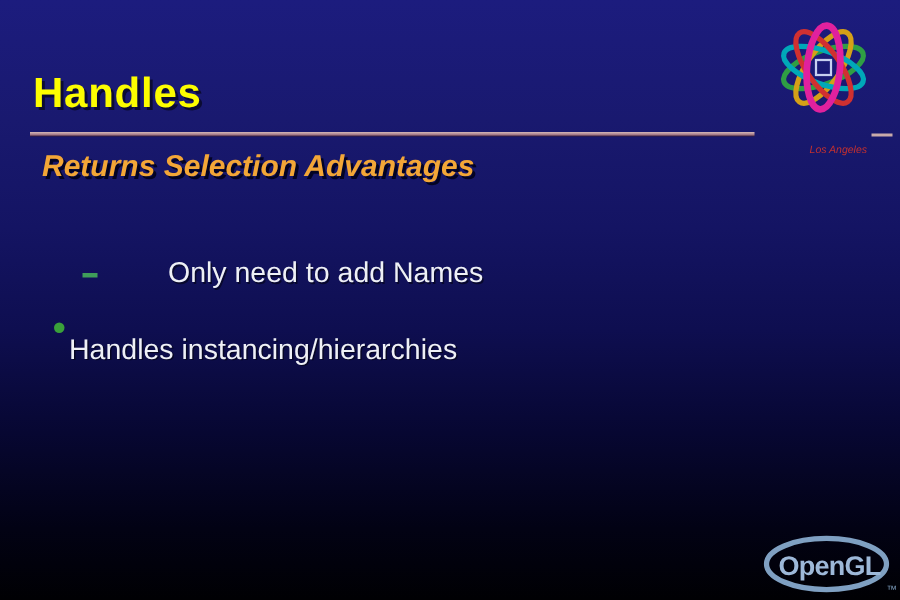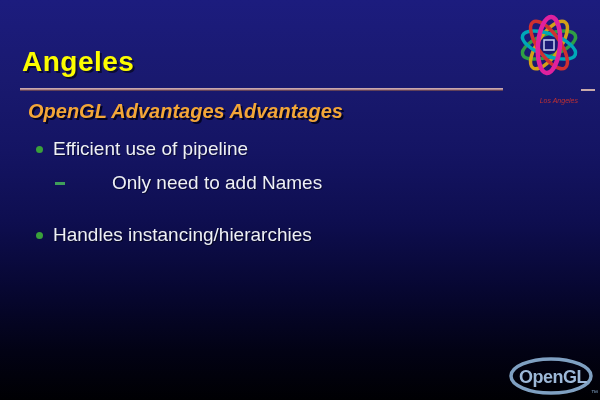--- a/index.html
+++ b/index.html
@@ -51,21 +51,21 @@
   }
   .bullet-dash {
     width: 10px; height: 3px;
     background: #3f9e5a; margin-top: 11px; flex: none;
   }
   .bullet-row .txt { margin-left: 10px; }
   .bullet-row.l2 .txt { margin-left: 6px; }
 
   .row-1 { left: 36px; top: 137px; }
   .row-2 { left: 55px; top: 171px; gap: 41px; }
-  .row-3 { left: 36px; top: 223px; }
+  .row-3 { left: 36px; top: 206px; flex-direction: column; }
   .row-4 { left: 36px; top: 239px; }
 
   .sig-logo { position: absolute; left: 504px; top: 8px; }
   .sig-wordmark {
     position: absolute; left: 500px; top: 81px; width: 96px;
     font-family: "Liberation Serif", serif;
     font-size: 14px; color: #ddd2bf; letter-spacing: 0.5px;
     white-space: nowrap;
   }
   .sig-wordmark .year { color: #b9b0d8; }
@@ -75,31 +75,27 @@
     text-align: right; white-space: nowrap;
   }
 
   .gl-logo { position: absolute; left: 507px; top: 355px; }
 </style>
 </head>
 <body>
 
 <div class="slide">
 
-  <div class="title">Angeles</div>
+  <div class="title">Handles</div>
 
   <div class="rule"></div>
   <div class="rule-dash"></div>
 
-  <div class="subtitle">OpenGL Advantages Advantages</div>
+  <div class="subtitle">Returns Selection Advantages</div>
 
-  <div class="bullet-row row-1">
-    <span class="bullet-dot"></span>
-    <span class="txt">Efficient use of pipeline</span>
-  </div>
 
   <div class="bullet-row l2 row-2">
     <span class="bullet-dash"></span>
     <span class="txt">Only need to add Names</span>
   </div>
 
   <div class="bullet-row row-3">
     <span class="bullet-dot"></span>
     <span class="txt">Handles instancing/hierarchies</span>
   </div>

